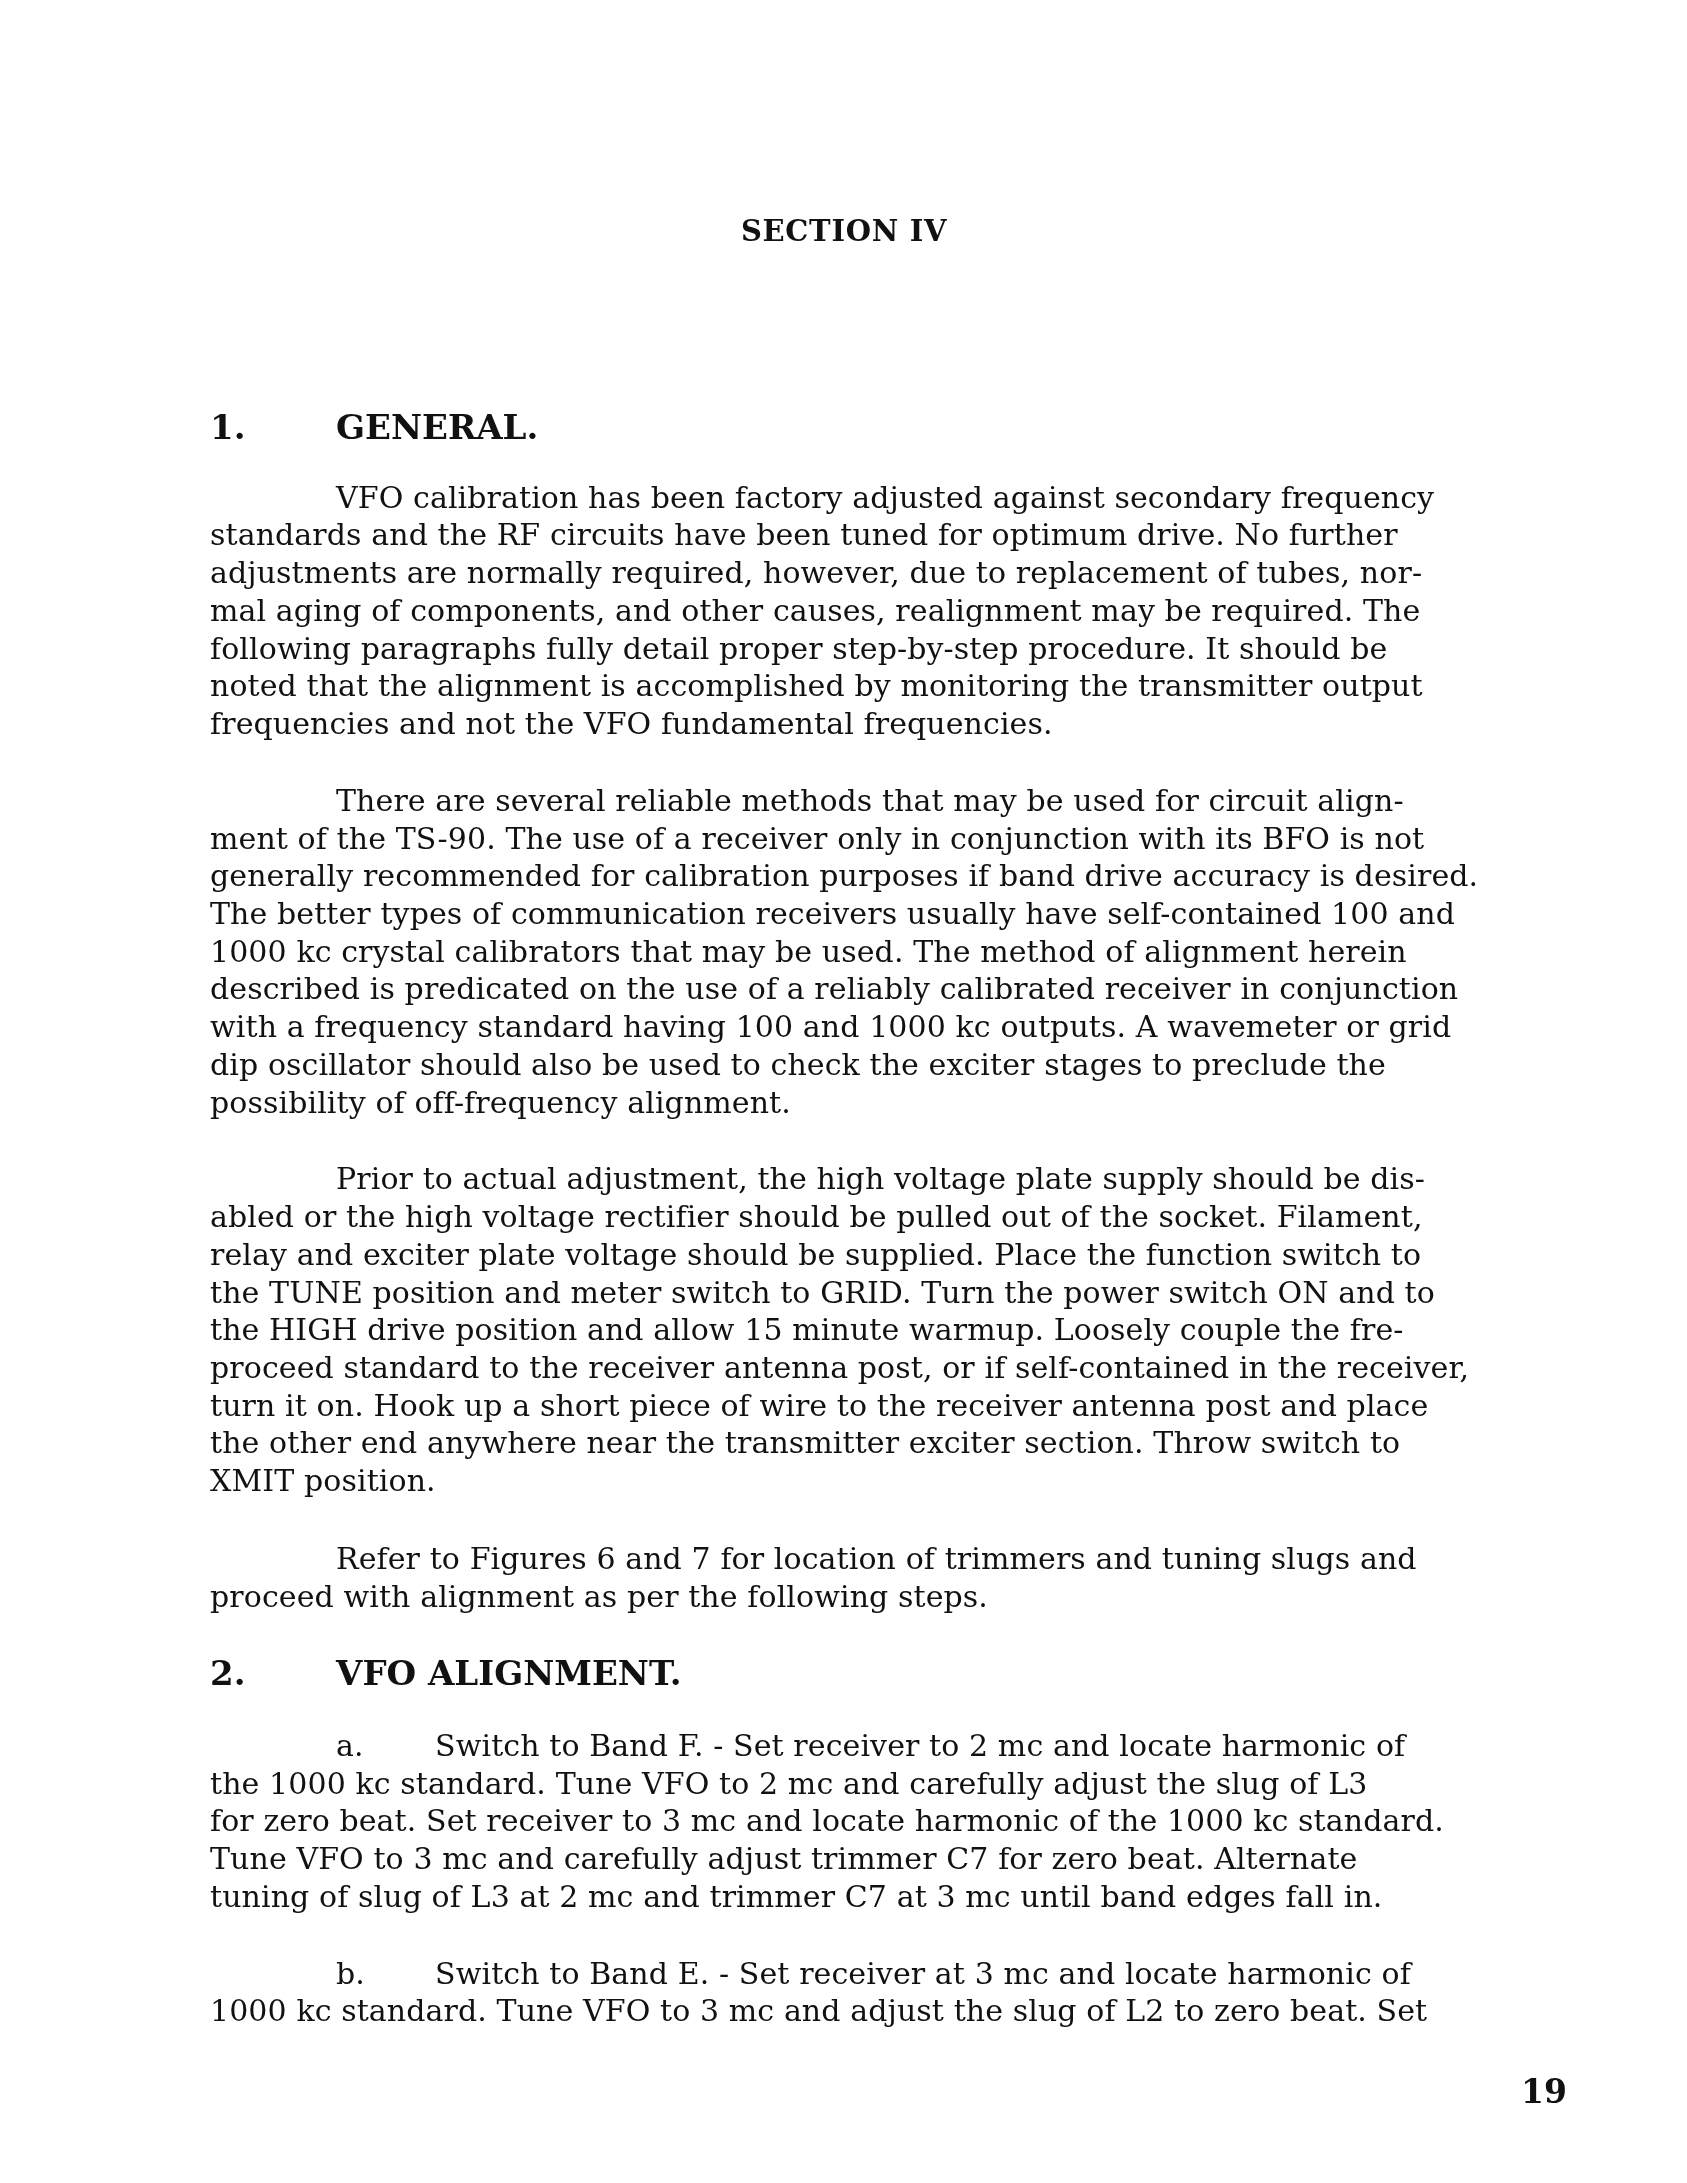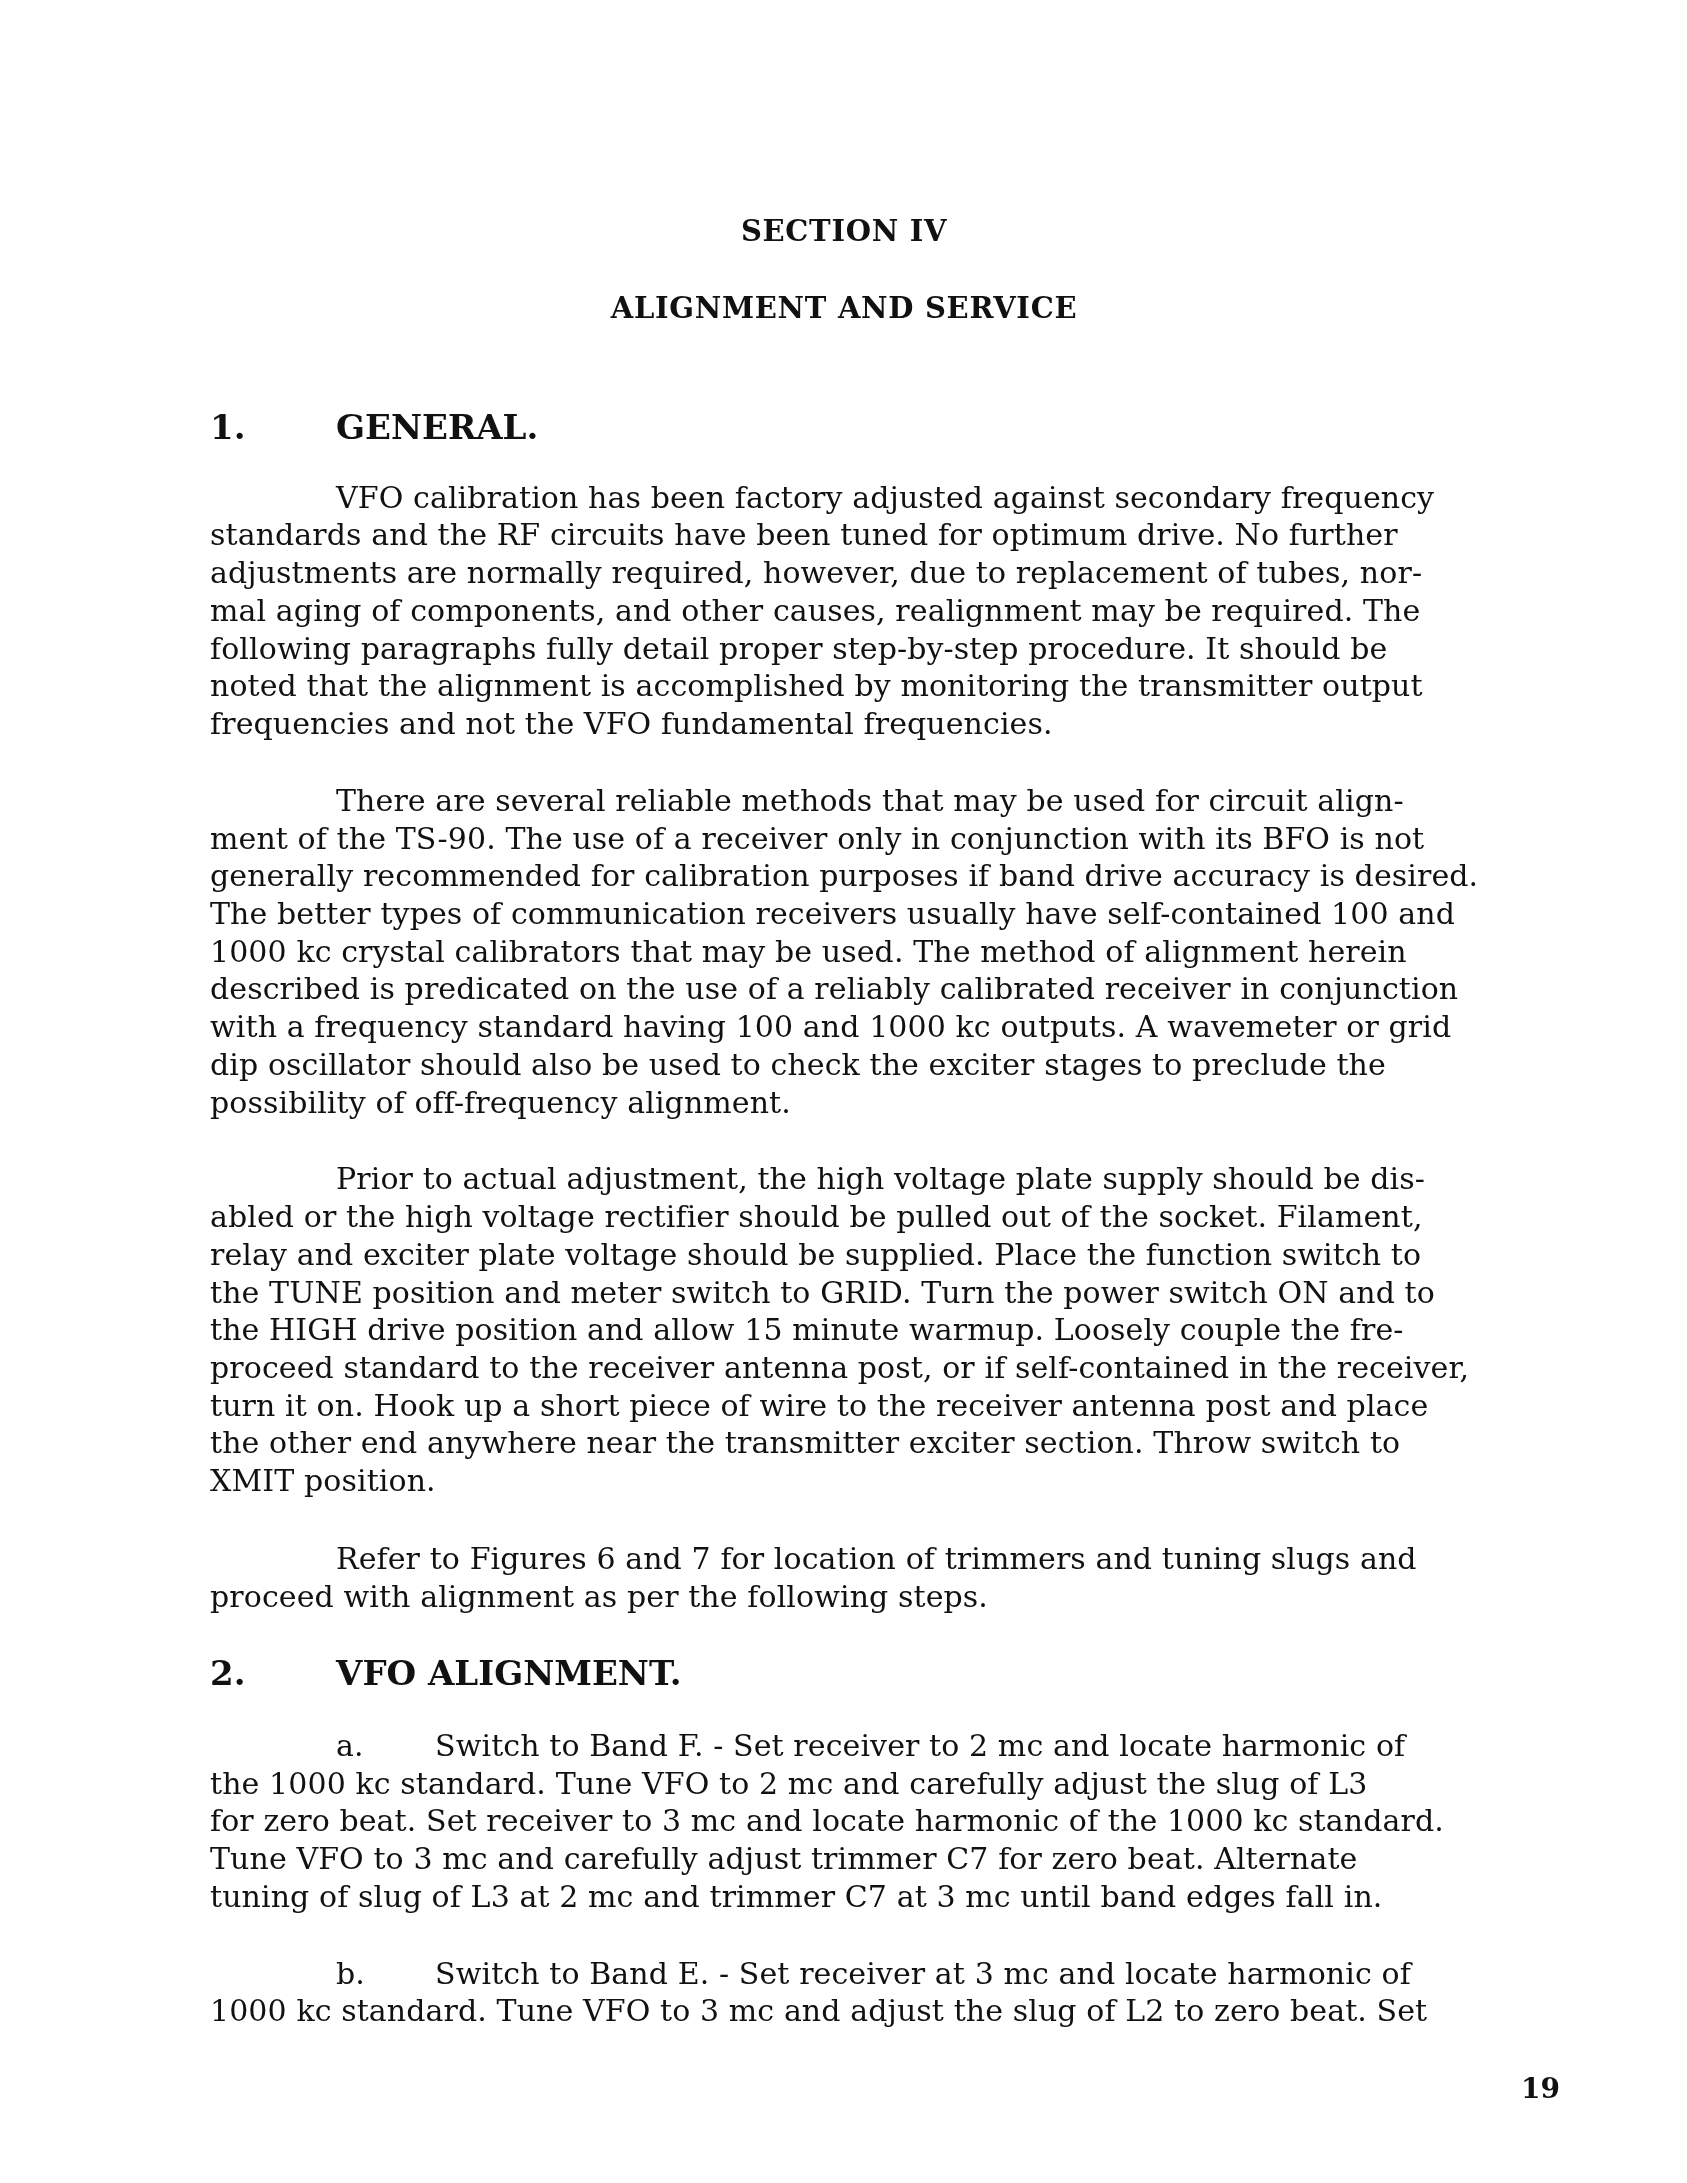--- a/index.html
+++ b/index.html
@@ -11,29 +11,28 @@
   .page { position: absolute; left: 0; top: 0; width: 1688px; height: 2183px; margin-top: 34px; }
   .center { position: absolute; left: 0; width: 1688px; text-align: center; font-weight: bold; font-size: 29px; letter-spacing: 0.7px; }
   .head { position: absolute; left: 210px; font-weight: bold; font-size: 34px; }
   .head .num { display: inline-block; width: 126px; }
   .line {
     position: absolute; left: 210px; font-weight: normal; font-size: 30px;
     white-space: nowrap; line-height: 38px; letter-spacing: 0.1px;
   }
   .indent { left: 336px; }
   .sub-label { display: inline-block; width: 99px; }
-  .pagenum { position: absolute; left: 1521px; top: 2038px; font-weight: bold; font-size: 28px; }
+  .pagenum { position: absolute; left: 1521px; top: 2038px; font-weight: bold; font-size: 33px; }
 </style>
 </head>
 <body>
 
 <div class="page">
 
   <div class="center" style="top:180px;">SECTION IV</div>
-  <div class="center" style="top:257px;">ALIGNMENT AND SERVICE</div>
 
   <div class="head" style="top:373px;">
     <span class="num">1.</span><span>GENERAL.</span>
   </div>
 
   <div>
     <div class="line indent" style="top:445px;">VFO calibration has been factory adjusted against secondary frequency</div>
     <div class="line" style="top:482px;">standards and the RF circuits have been tuned for optimum drive.  No further</div>
     <div class="line" style="top:520px;">adjustments are normally required, however, due to replacement of tubes, nor-</div>
     <div class="line" style="top:558px;">mal aging of components, and other causes, realignment may be required.  The</div>

